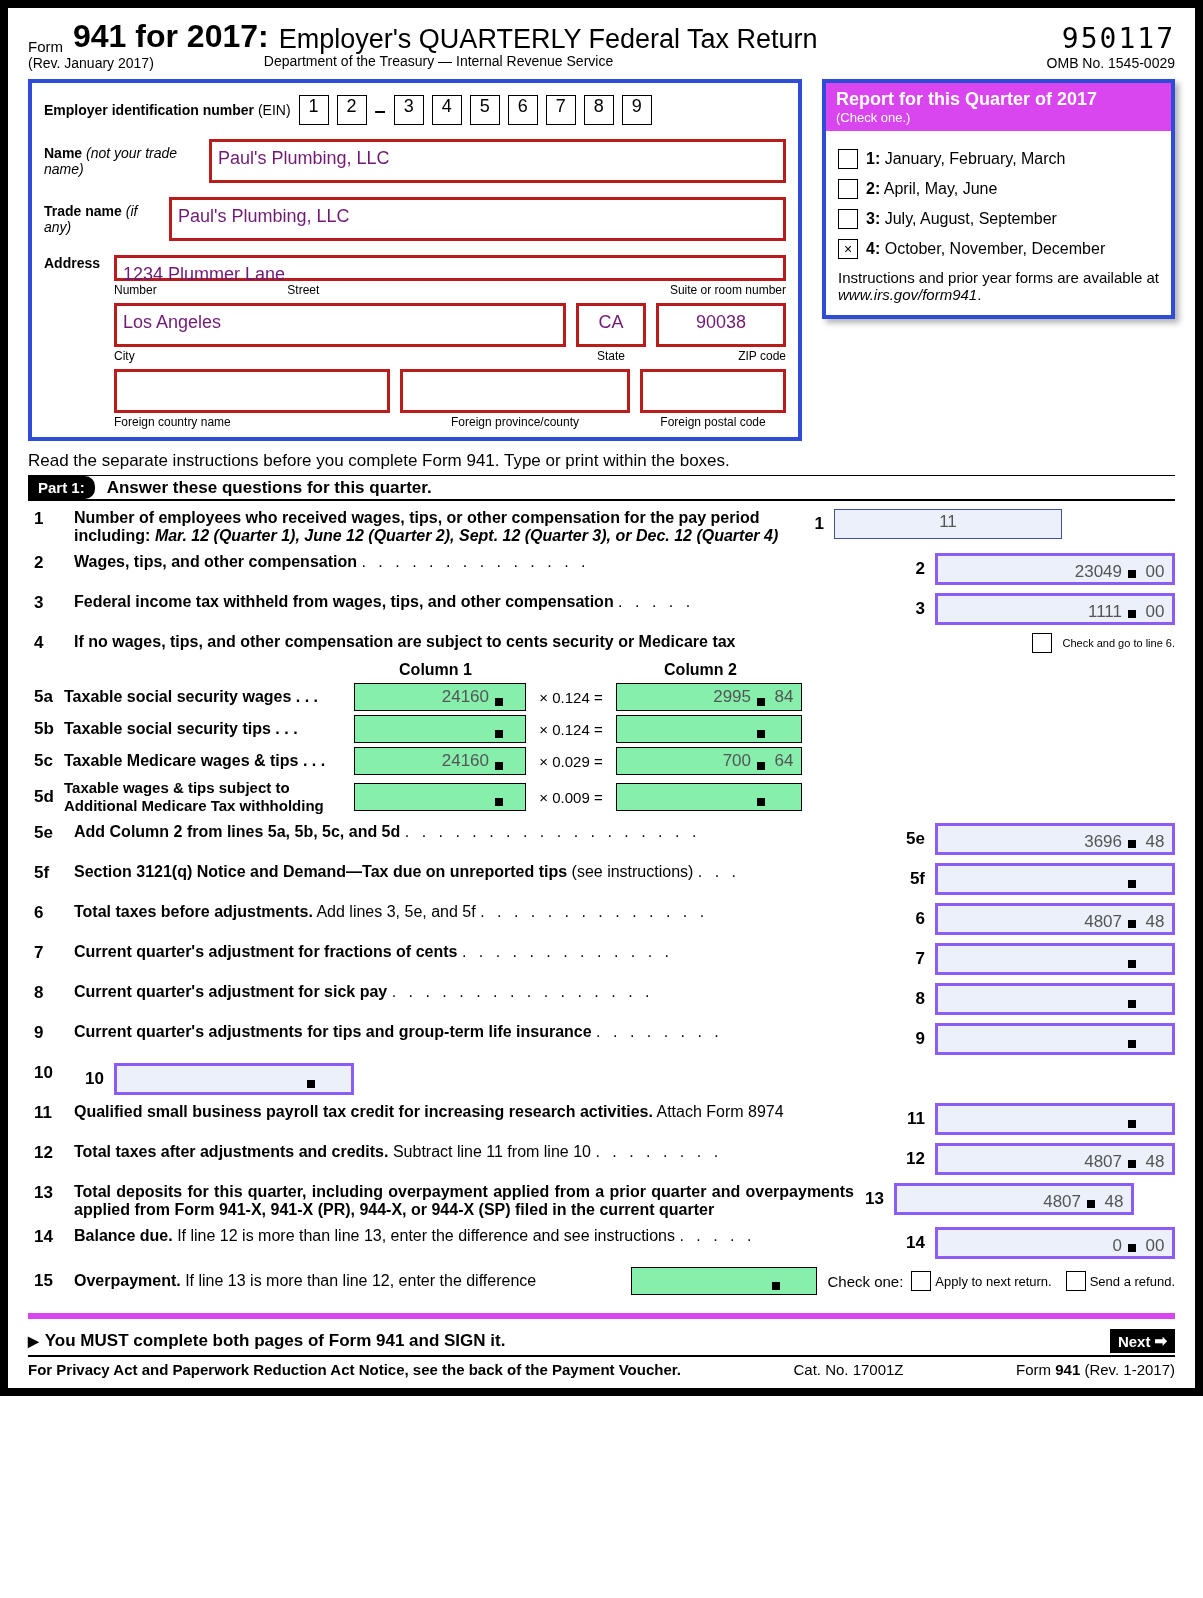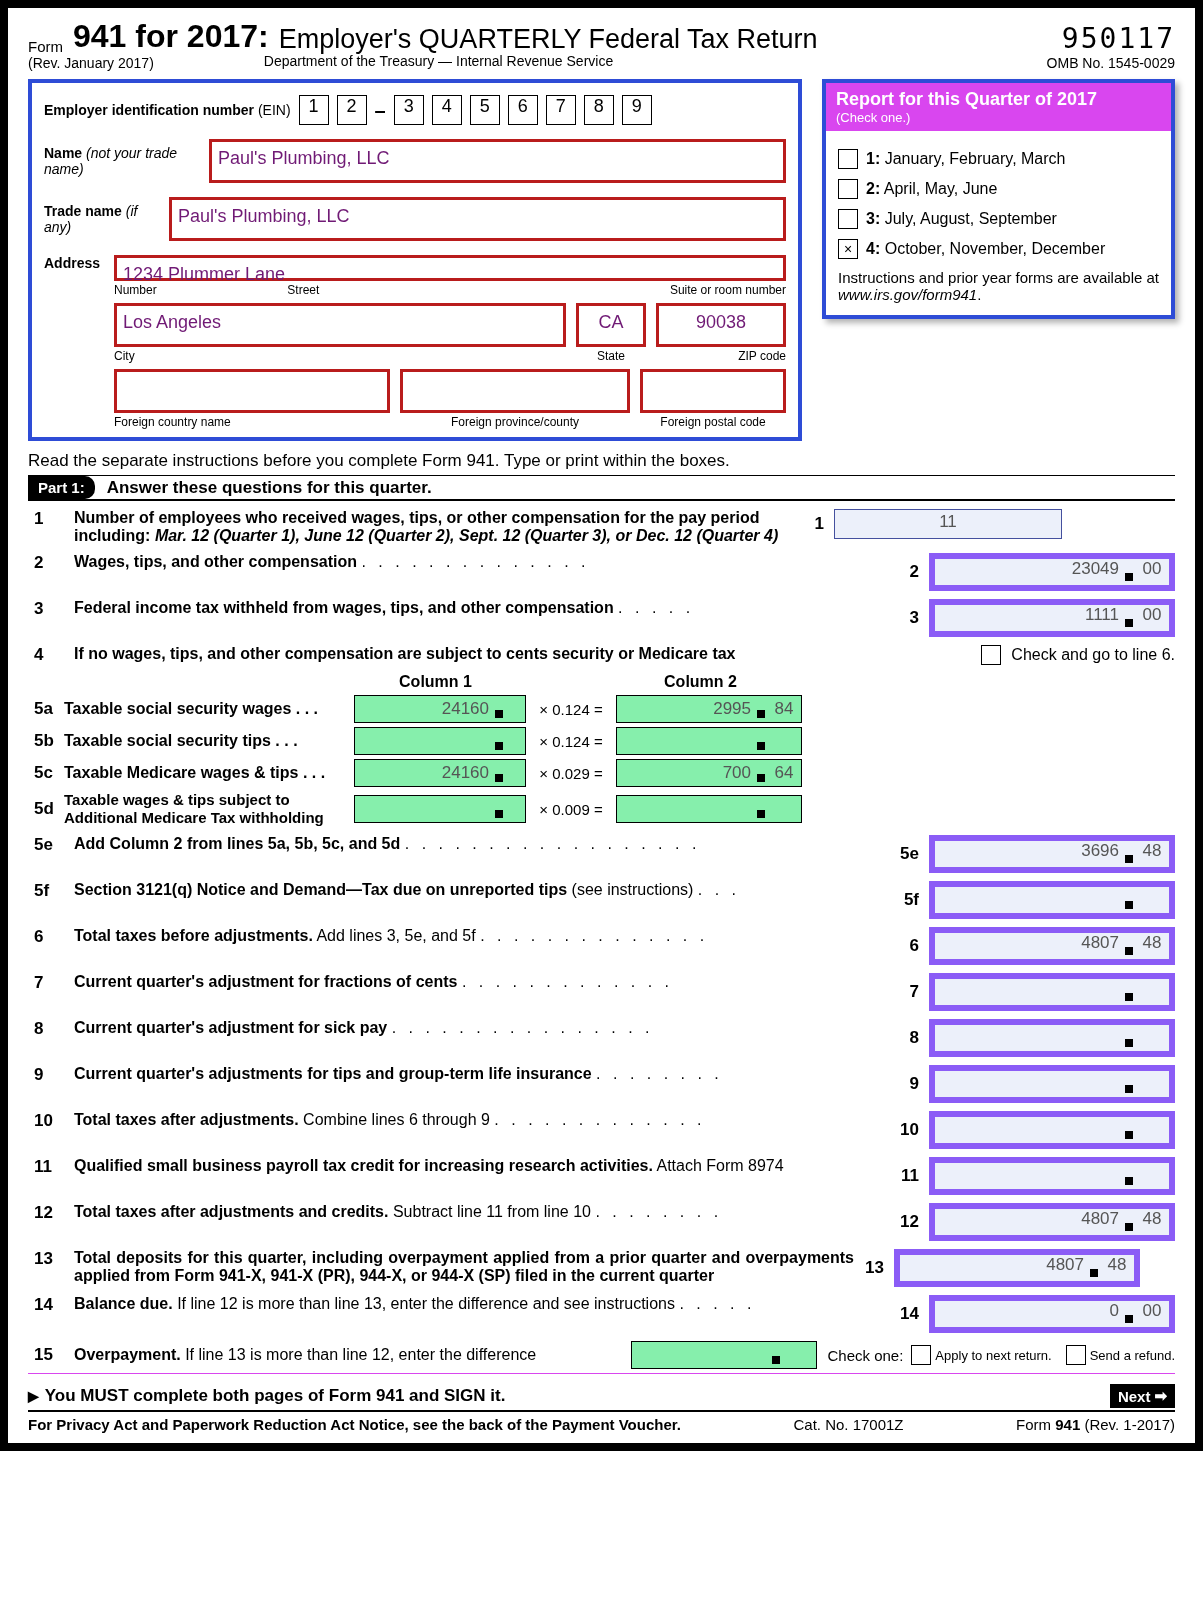--- a/index.html
+++ b/index.html
@@ -36,21 +36,21 @@
   .part-bar { display:flex; align-items:center; border-top:1px solid #000; border-bottom:2px solid #000;}
   .part-pill { background:#000; color:#fff; font:bold 15px Arial; padding:3px 10px; border-radius:0 10px 10px 0;}
   .part-text { font:bold 17px Arial; padding-left:12px;}
   .line-row { display:flex; align-items:flex-start; margin:8px 0; font-size:16px; }
   .ln-num { width:40px; font:bold 17px Arial; padding-left:6px; flex-shrink:0;}
   .ln-text { flex:1; font:bold 16px Arial; }
   .ln-text .thin{font-weight:normal;}
   .ln-text .ital{font-style:italic;}
   .ln-right { display:flex; align-items:center; gap:10px; flex-shrink:0;}
   .ln-right-num { width:30px; font:bold 17px Arial; text-align:right;}
-  .amt-box { display:flex; align-items:flex-start; border:6px solid #8b5cf6; background:#ecf0fa; height:26px; }
+  .amt-box { display:flex; align-items:flex-end; border:3px solid #8b5cf6; background:#ecf0fa; height:26px; }
   .amt-dollars { width:180px; text-align:right; padding:0 4px; font-size:17px; color:#555;}
   .amt-dot { width:8px; height:8px; background:#000; margin:0 2px; align-self:flex-end; margin-bottom:4px;}
   .amt-cents { width:34px; text-align:center; font-size:17px; color:#555;}
   .amt-simple { width:226px; border:1px solid #44509e; background:#ecf0fa; height:26px; text-align:center; font-size:17px; color:#555; padding-top:2px;}
   .dots{ letter-spacing:4px; font-weight:normal;}
   .col-hdrs { display:flex; margin-left:320px; }
   .col-hdr { width:175px; text-align:center; font:bold 16px Arial;}
   .col-mult { width:90px; }
   .tax-row{ display:flex; align-items:center; margin:4px 0;}
   .tax-lbl{ width:290px; font:bold 16px Arial; }
@@ -221,21 +221,21 @@
           </div>
         </div>
       </div>
     </div>
 
   <div class="line-row">
     <span class="ln-num">4</span>
     <span class="ln-text">If no wages, tips, and other compensation are subject to cents security or Medicare tax</span>
     <div class="ln-right">
       <span class="chk"></span>
-      <span style="font-size:16px">Check and go to line 6.</span>
+      <span style="font-size:11px">Check and go to line 6.</span>
     </div>
   </div>
 
   <div class="col-hdrs">
     <span class="col-hdr">Column 1</span>
     <span class="col-mult"></span>
     <span class="col-hdr">Column 2</span>
   </div>
 
   <div id="tax-rows" style="margin-left:40px;">
@@ -369,21 +369,20 @@
           <span class="ln-right-num">9</span>
           <div class="amt-box">
             <span class="amt-dollars"></span>
             <span class="amt-dot"></span>
             <span class="amt-cents"></span>
           </div>
         </div>
       </div>
       <div class="line-row">
         <span class="ln-num">10</span>
-        <span class="ln-text">Total taxes after adjustments.<span class="thin"> Combine lines 6 through 9</span>  <span class="dots">. . . . . . . . . . . . . </span></span>
         <div class="ln-right">
           <span class="ln-right-num">10</span>
           <div class="amt-box">
             <span class="amt-dollars"></span>
             <span class="amt-dot"></span>
             <span class="amt-cents"></span>
           </div>
         </div>
       </div>
       <div class="line-row">
@@ -429,21 +428,21 @@
           <span class="ln-right-num">14</span>
           <div class="amt-box">
             <span class="amt-dollars">0</span>
             <span class="amt-dot"></span>
             <span class="amt-cents">00</span>
           </div>
         </div>
       </div>
     </div>
 
-  <div class="line-row" style="align-items:center; border-bottom:1px solid #d946ef; padding-bottom:4px;">
+  <div class="line-row" style="align-items:center; border-bottom:6px solid #d946ef; padding-bottom:18px;">
     <span class="ln-num">15</span>
     <span class="ln-text"><span>Overpayment.</span><span class="thin"> If line 13 is more than line 12, enter the difference</span></span>
     <div class="col-box" style="margin:0 10px">
       <span class="col-dollars"></span>
         <span class="amt-dot"></span>
         <span class="amt-cents"></span>
     </div>
     <span style="font-size:15px">Check one:</span>
     <span class="chk" style="margin:0 4px 0 8px"></span>
     <span style="font-size:13px">Apply to next return.</span>

